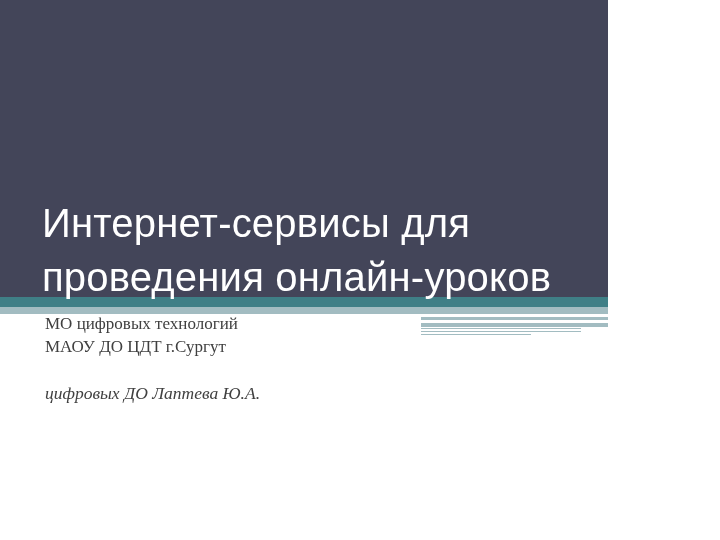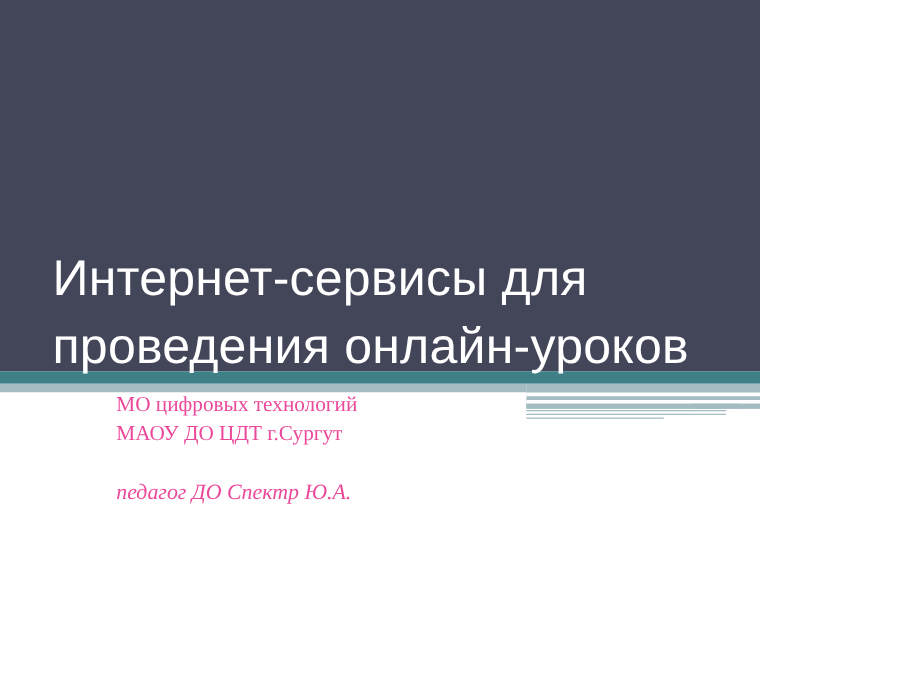--- a/index.html
+++ b/index.html
@@ -86,23 +86,22 @@
     letter-spacing: 0.2px;
     white-space: pre-line;
   }
 
   
   .subtitle {
     position: absolute;
     left: 45px;
     top: 312px;
     width: 400px;
-    color: #ec4899;
+    color: #404040;
     font-family: "Liberation Serif", serif;
-    margin-left: 48px;
   }
   .sub-line {
     font-size: 17px;
     line-height: 23px;
     white-space: pre-line;
   }
   .sub-spacer {
     height: 22px;
   }
   .sub-italic {
@@ -134,16 +133,16 @@
     <div class="stripe-line" style="left:131px; top:16px; width:168px; height:4px;"></div>
   </div>
 
   <div class="title">Интернет-сервисы для
 проведения онлайн-уроков</div>
 
   <div class="subtitle">
     <div class="sub-line">МО цифровых технологий
 МАОУ ДО ЦДТ г.Сургут</div>
     <div class="sub-spacer"></div>
-    <div class="sub-italic">педагог ДО Спектр Ю.А.</div>
+    <div class="sub-italic">цифровых ДО Лаптева Ю.А.</div>
   </div>
 
 </div>
 
 </body></html>

